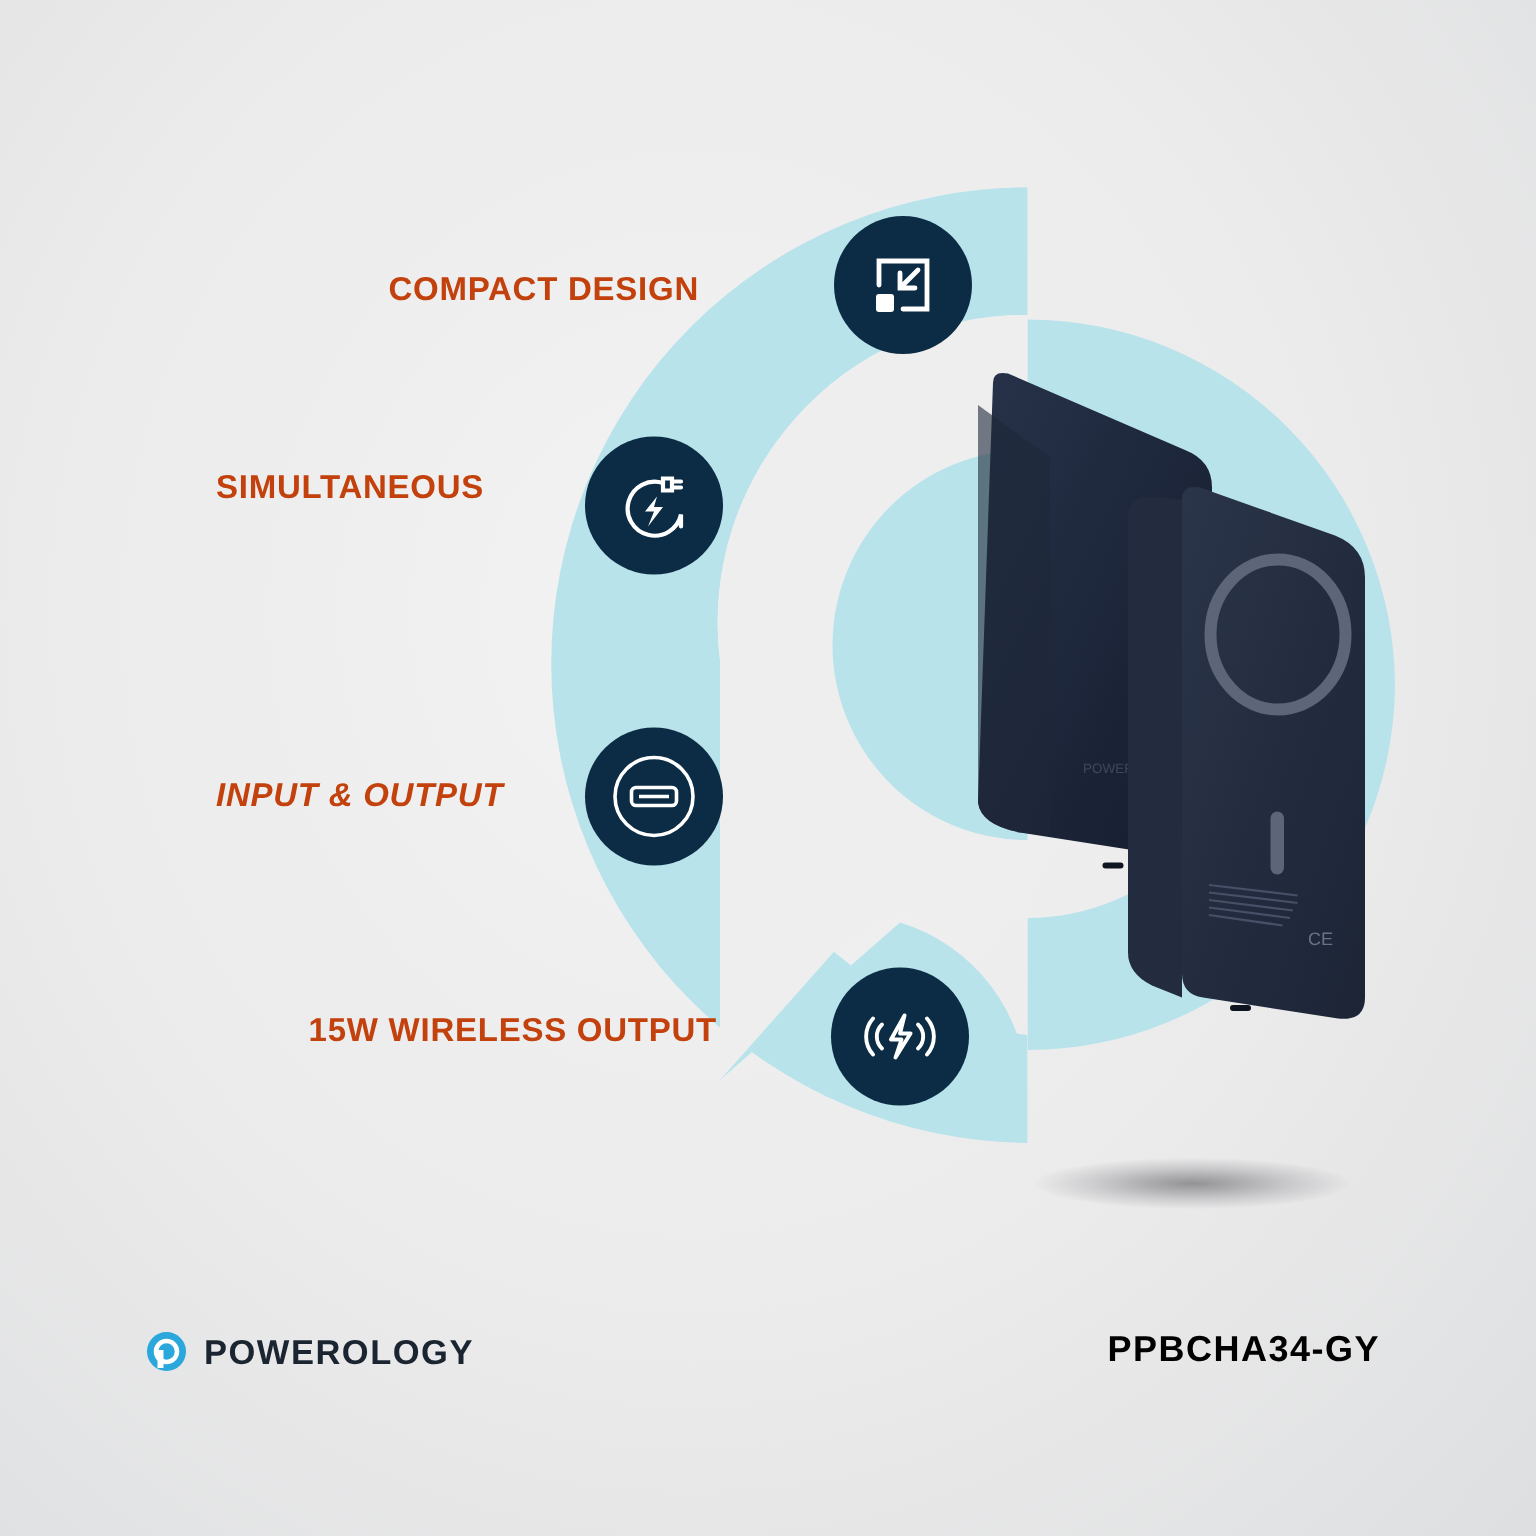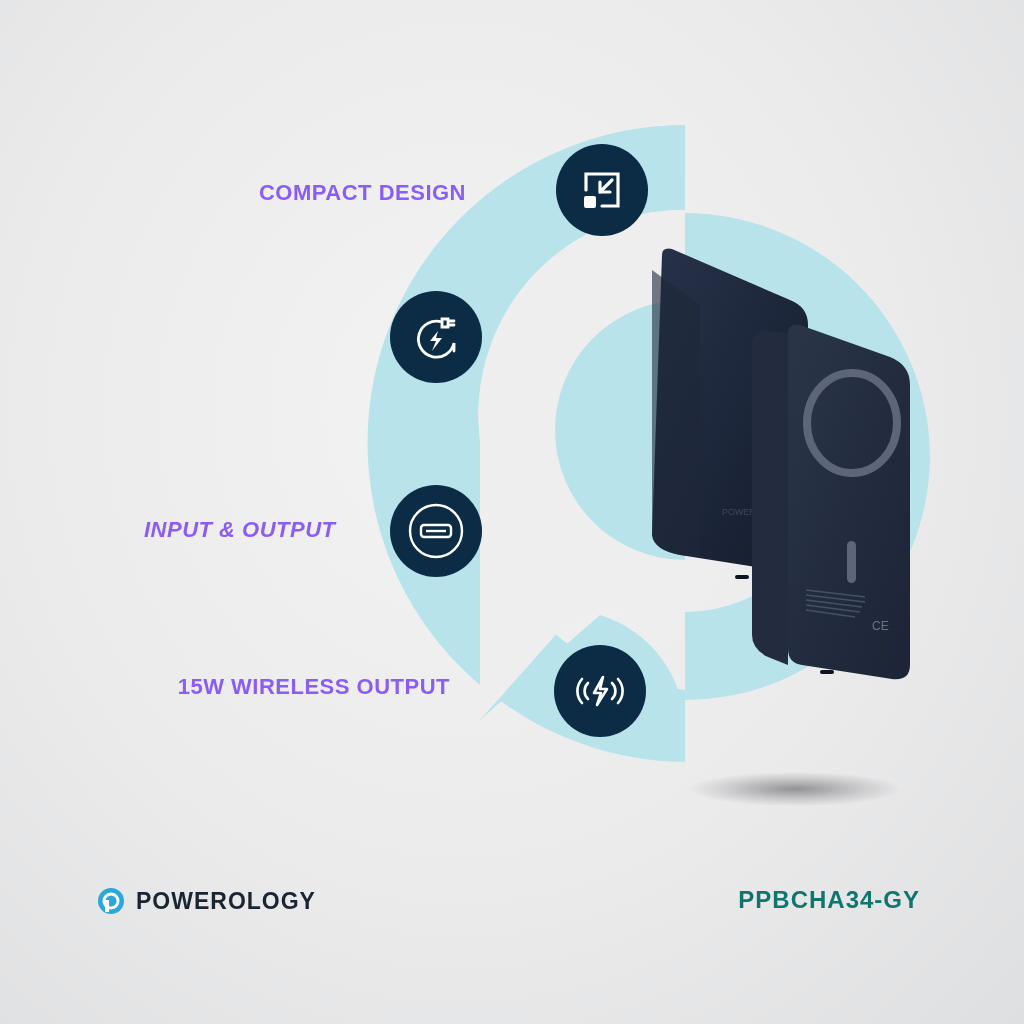--- a/index.html
+++ b/index.html
@@ -3,33 +3,33 @@
 <meta charset="utf-8">
 <style>
   html, body { margin: 0; padding: 0; }
   body {
     width: 1024px; height: 1024px; overflow: hidden; position: relative;
     background: radial-gradient(ellipse at 45% 40%, #f3f3f3 0%, #ebebec 55%, #dedfe0 100%);
     font-family: "Liberation Sans", "DejaVu Sans", sans-serif;
   }
   .bg-shape { position: absolute; left: 0; top: 0; width: 1024px; height: 1024px; }
   .feature-label {
-    position: absolute; color: #8b5cf6; font-weight: 800; font-size: 22px;
+    position: absolute; color: #c2410c; font-weight: 800; font-size: 22px;
     letter-spacing: 0.5px; line-height: 1.55; margin: 0;
   }
   .feature-label.right { text-align: right; }
   .icon-circle {
     position: absolute; width: 92px; height: 92px; border-radius: 50%;
     background: #0b2c44; display: flex; align-items: center; justify-content: center;
   }
   .icon-circle svg { width: 60px; height: 60px; }
   .device { position: absolute; }
   .brand { position: absolute; left: 96px; top: 886px; display: flex; align-items: center; gap: 10px; }
   .brand-name { color: #1a2531; font-weight: 700; font-size: 23px; letter-spacing: 1px; }
-  .model-code { position: absolute; right: 104px; top: 886px; color: #0f766e; font-weight: 700; font-size: 24px; letter-spacing: 1px; }
+  .model-code { position: absolute; right: 104px; top: 886px; color: #000000; font-weight: 700; font-size: 24px; letter-spacing: 1px; }
   .shadow { position: absolute; left: 690px; top: 772px; width: 210px; height: 34px; border-radius: 50%;
     background: radial-gradient(ellipse, rgba(40,40,45,0.45) 0%, rgba(40,40,45,0.15) 45%, rgba(40,40,45,0) 72%); }
 </style>
 </head>
 <body>
 
 <svg class="bg-shape" viewBox="0 0 1024 1024">
   <defs>
     <clipPath id="leftHalf">
         <rect x="0" y="0" width="685" height="1024"></rect>
@@ -49,25 +49,26 @@
     <path d="M685,213 A245,245 0 0 1 930,458 A245,245 0 0 1 685,700 L685,612 A150,150 0 0 0 835,458 A150,150 0 0 0 685,305 Z" fill="#b8e3eb"></path>
   </g>
 
   <path d="M685,300 A130,130 0 0 0 685,560 Z" fill="#b8e3eb"></path>
 </svg>
 
 <div class="feature-label right" style="left:200px; top:176px; width:266px;">
   <span>COMPACT DESIGN</span>
 </div>
 <div class="feature-label" style="left:144px; top:308px;">
+  <div>SIMULTANEOUS</div>
 </div>
 <div class="feature-label" style="left:144px; top:513px;font-style:italic;">
   <span>INPUT &amp; OUTPUT</span>
 </div>
-<div class="feature-label right" style="left:134px; top:670px; width:316px;">
+<div class="feature-label right" style="left:162px; top:670px; width:316px;">
   <span>15W WIRELESS OUTPUT</span>
 </div>
 
 <div class="icon-circle" style="left:556px; top:144px;">
   <svg viewBox="0 0 60 60" fill="none" stroke="#fff" stroke-width="3.2" stroke-linecap="round">
     <path d="M14,30 V14 H46 V46 H30"></path>
     <rect x="12" y="36" width="12" height="12" rx="2" fill="#fff" stroke="none"></rect>
     <path d="M40,20 L28,32 M28,22 V32 H38"></path>
   </svg>
 </div>

